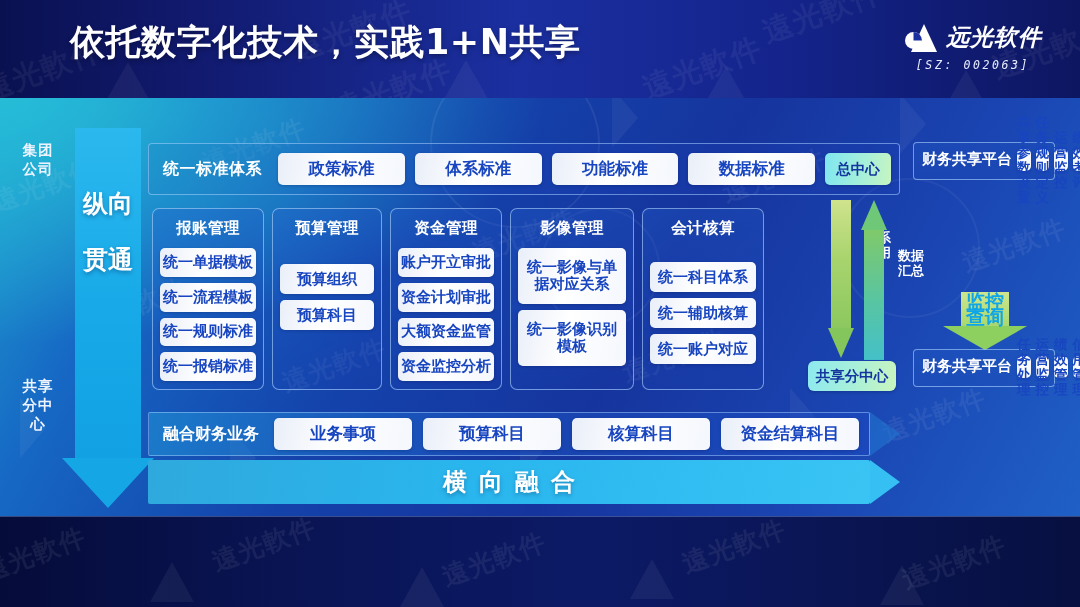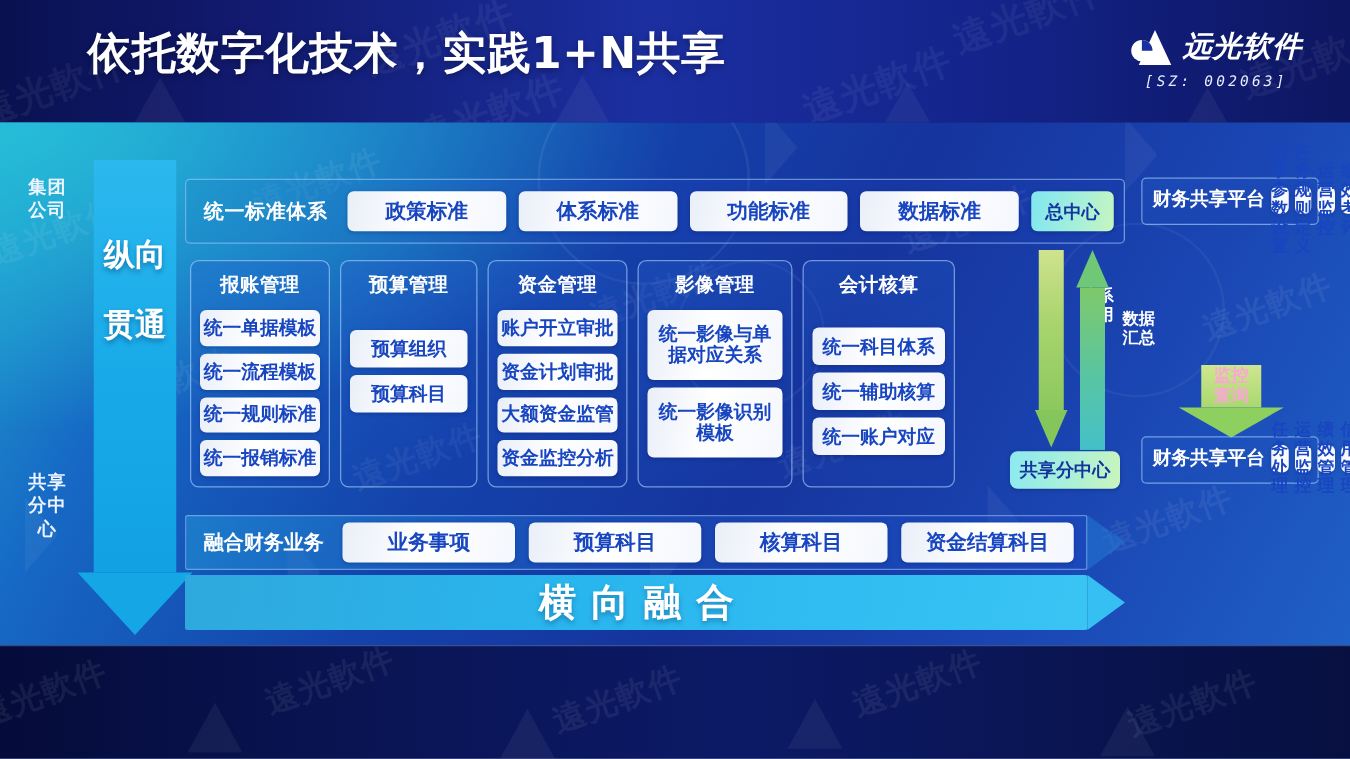--- a/index.html
+++ b/index.html
@@ -240,21 +240,21 @@
     position: absolute; left: 18px; top: 0; width: 48px; height: 34px;
     background: linear-gradient(180deg,#cfe68f 0%, #a9d86f 100%);
   }
   .monitor-arrow .m-tip {
     position: absolute; left: 0; top: 34px; width: 0; height: 0;
     border-left: 42px solid transparent; border-right: 42px solid transparent;
     border-top: 24px solid #8ed05f;
   }
   .monitor-arrow .m-label {
     position: absolute; left: 0; top: 1px; width: 84px;
-    color: #f9a8d4; font-size: 14px; font-weight: bold;
+    color: #0ea5e9; font-size: 19px; font-weight: bold;
     line-height: 16px; text-align: center;
   }
 
   
   .barrow {
     position: absolute; left: 148px; height: 44px;
   }
   .bar-body {
     position: absolute; left: 0; top: 0; height: 44px;
     border-radius: 2px;
@@ -283,21 +283,21 @@
   #row-heng .bar-body {
     width: 722px;
     background: linear-gradient(100deg,#2fa9dd 0%, #29b6ee 45%, #39c4f4 100%);
   }
   #row-heng .bar-tip {
     left: 722px; border-left: 30px solid #35bff2;
   }
   #row-heng .htext {
     position: absolute; left: 0; top: 0; width: 722px; height: 44px;
     display: flex; align-items: center; justify-content: center;
-    color: #fff; font-size: 30px; font-weight: bold; letter-spacing: 12px;
+    color: #fff; font-size: 24px; font-weight: bold; letter-spacing: 12px;
     text-indent: 12px; text-shadow: 0 2px 4px rgba(0,40,90,.35);
   }
 </style>
 </head>
 <body>
 
 <div id="slide">
 
   <div class="header">
     <div class="header-wm" style="left:-20px;top:50px;">遠光軟件</div>

